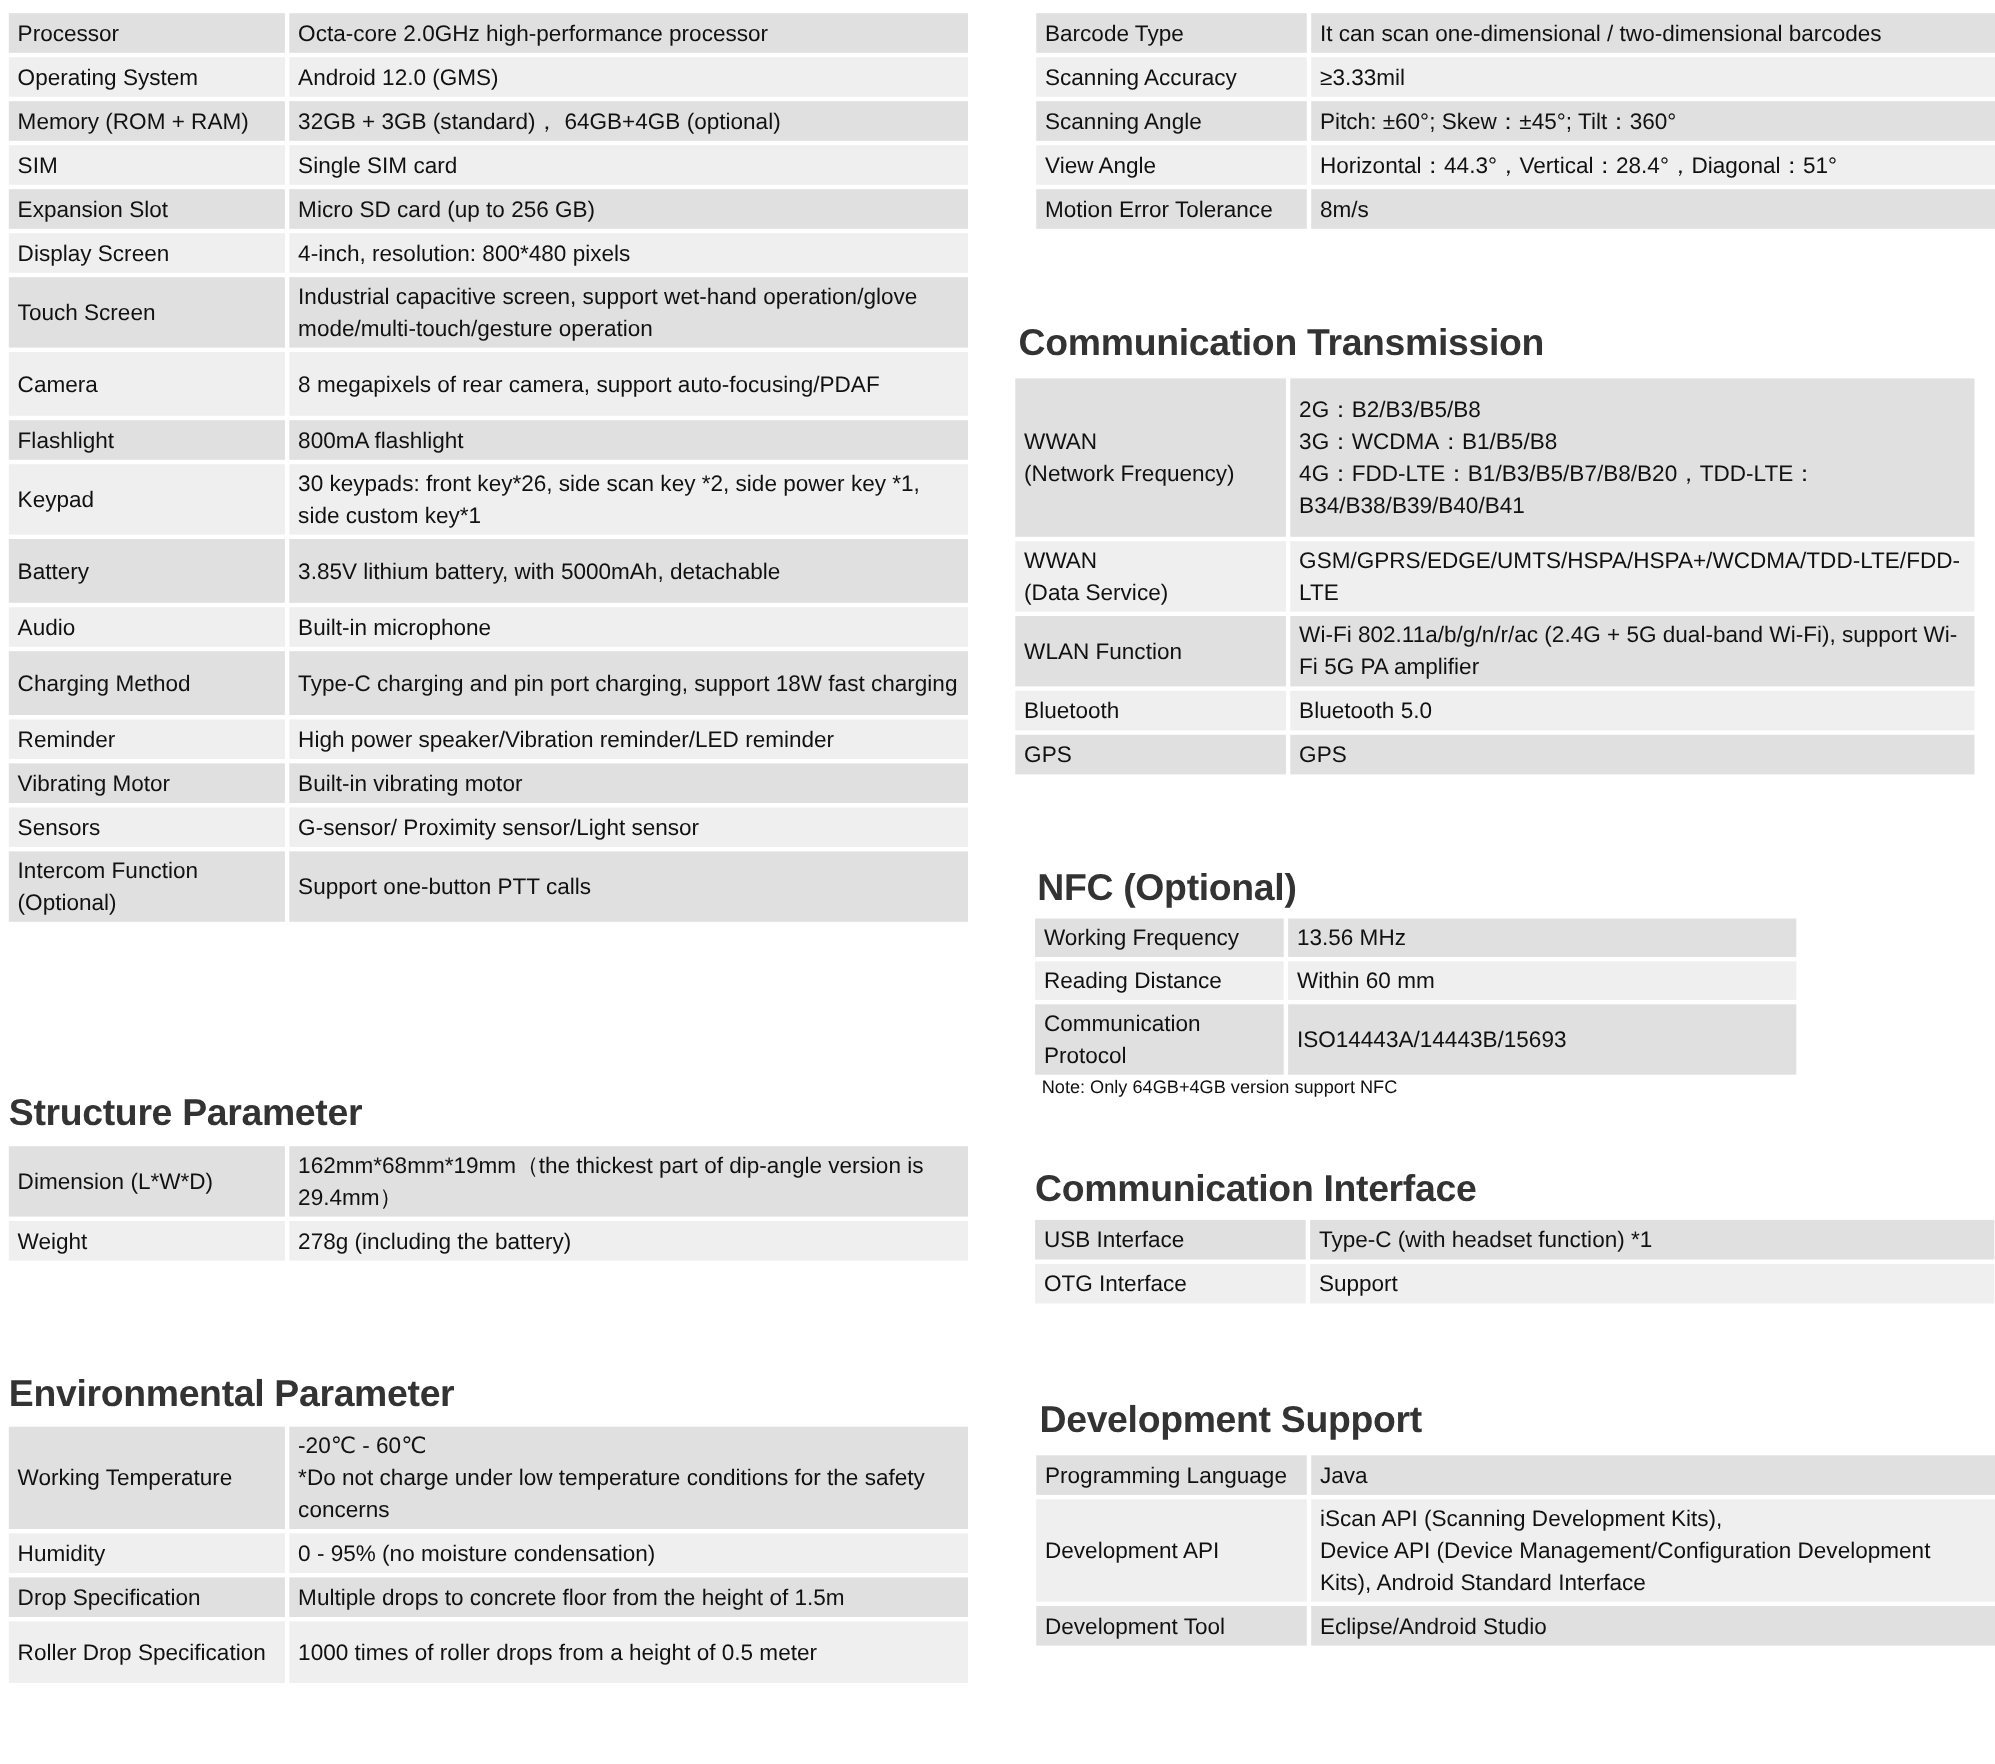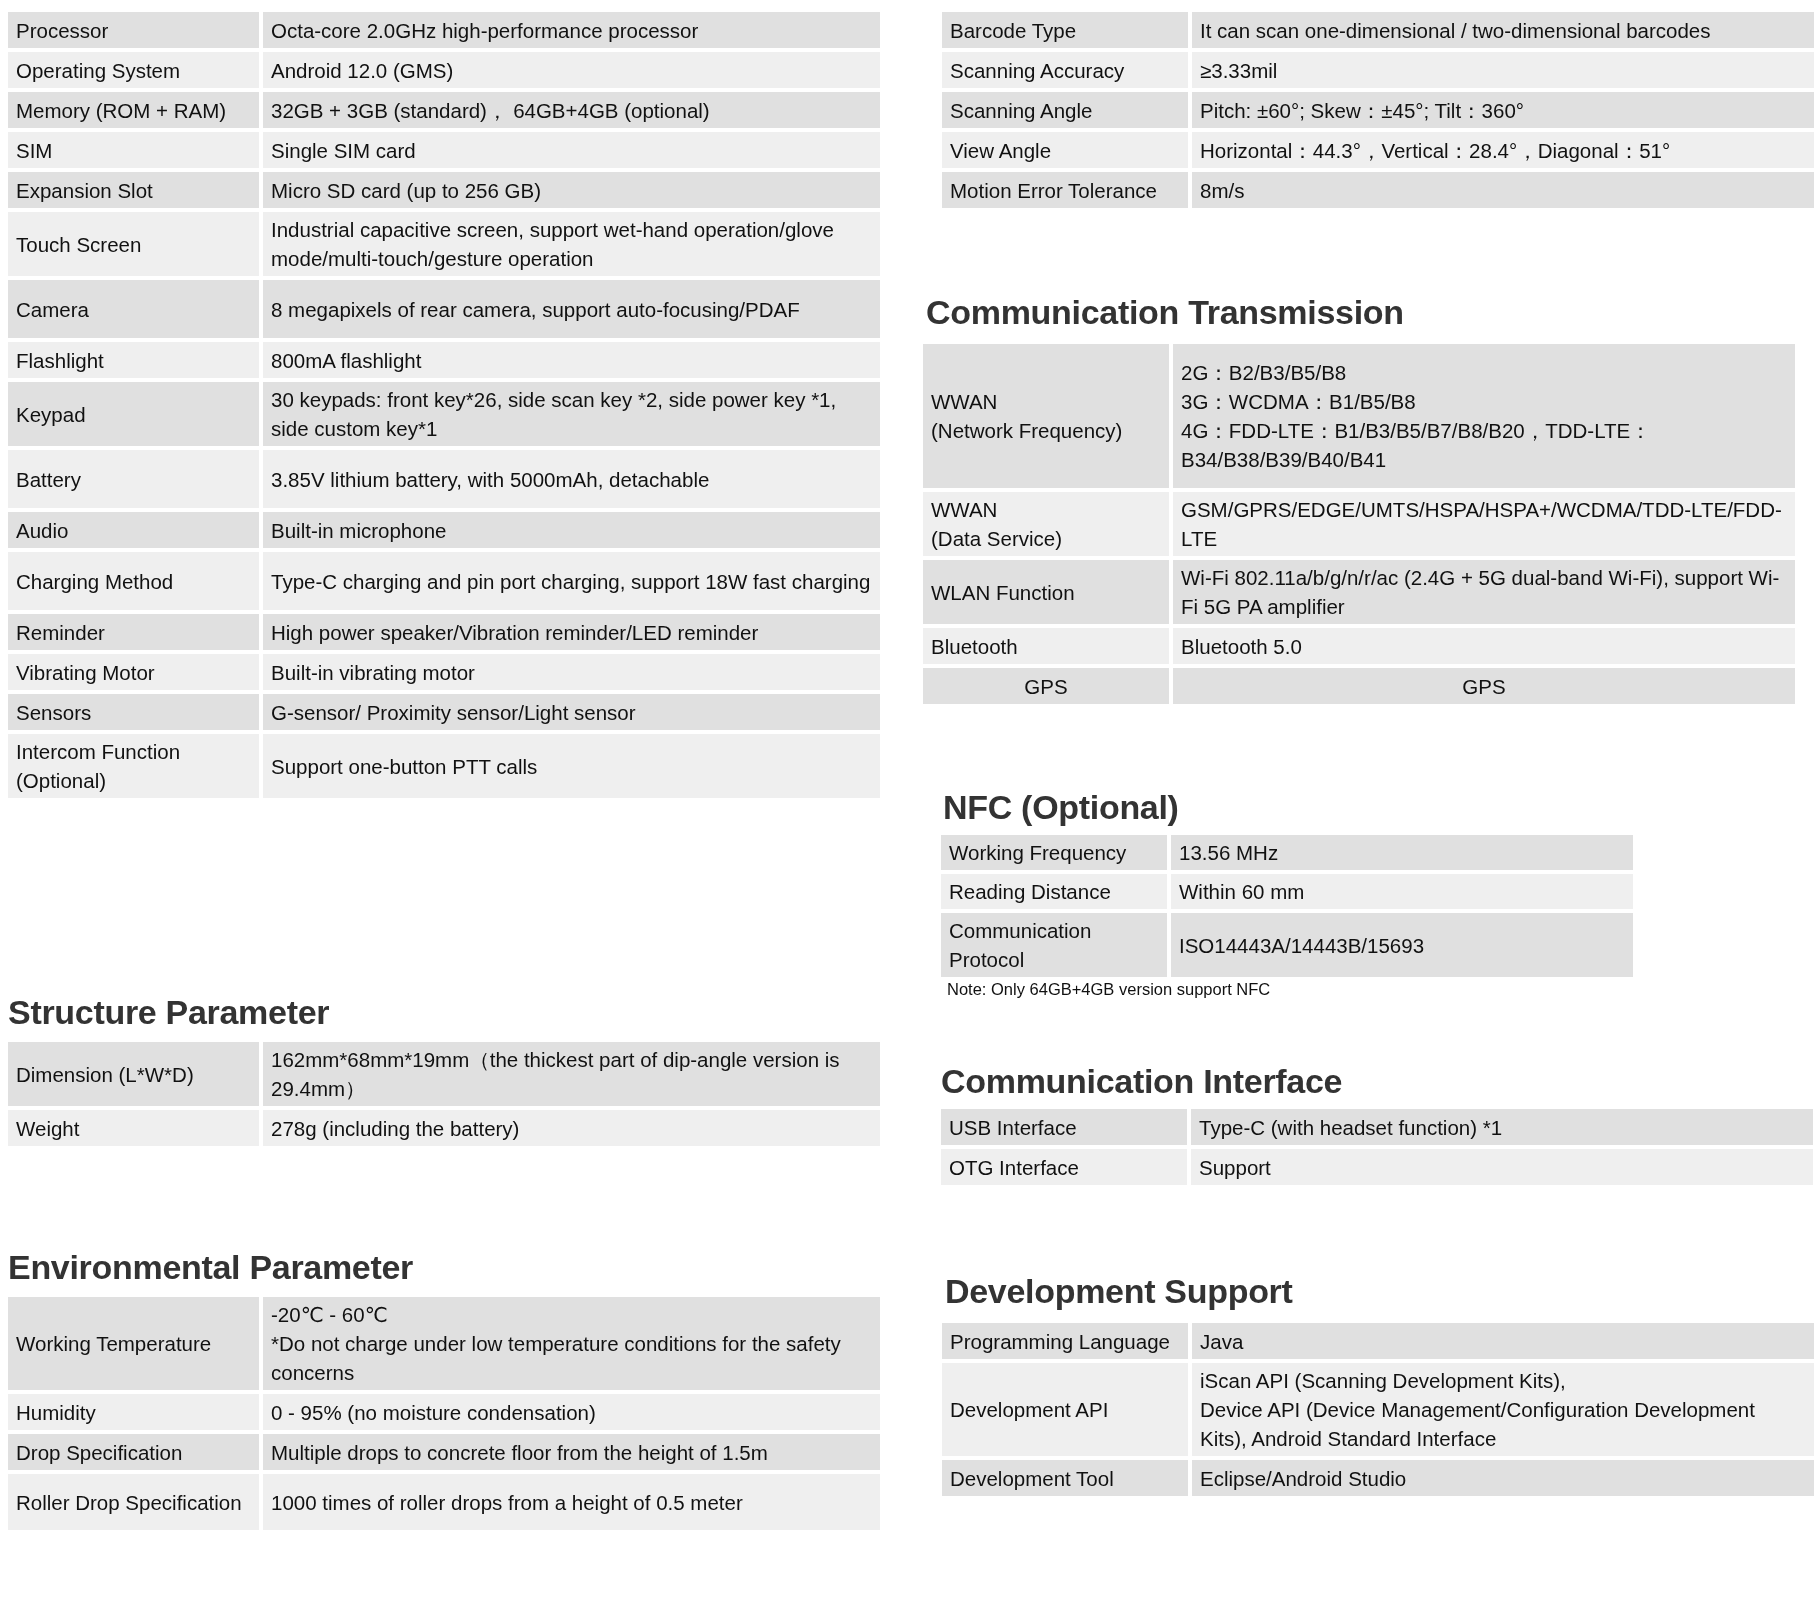--- a/index.html
+++ b/index.html
@@ -37,20 +37,24 @@
           <td class="val">32GB + 3GB (standard)， 64GB+4GB (optional)</td>
         </tr>
         <tr style="height: 36px;">
           <td class="val">SIM</td>
           <td class="val">Single SIM card</td>
         </tr>
         <tr style="height: 36px;">
           <td class="val">Expansion Slot</td>
           <td class="val">Micro SD card (up to 256 GB)</td>
         </tr>
+        <tr style="height: 36px;">
+          <td class="val">Display Screen</td>
+          <td class="val">4-inch, resolution: 800*480 pixels</td>
+        </tr>
         <tr style="height: 58px;">
           <td class="val">Touch Screen</td>
           <td class="val">Industrial capacitive screen, support wet-hand operation/glove mode/multi-touch/gesture operation</td>
         </tr>
         <tr style="height: 58px;">
           <td class="val">Camera</td>
           <td class="val">8 megapixels of rear camera, support auto-focusing/PDAF</td>
         </tr>
         <tr style="height: 36px;">
           <td class="val">Flashlight</td>
@@ -193,21 +197,21 @@
           <td class="val">GSM/GPRS/EDGE/UMTS/HSPA/HSPA+/WCDMA/TDD-LTE/FDD-LTE</td>
         </tr>
         <tr style="height: 64px; padding-left: 12px;">
           <td class="val">WLAN Function</td>
           <td class="val">Wi-Fi 802.11a/b/g/n/r/ac (2.4G + 5G dual-band Wi-Fi), support Wi-Fi 5G PA amplifier</td>
         </tr>
         <tr style="height: 36px;">
           <td class="val">Bluetooth</td>
           <td class="val">Bluetooth 5.0</td>
         </tr>
-        <tr style="height: 36px; text-align: center;">
+        <tr style="height: 36px;">
           <td class="val">GPS</td>
           <td class="val">GPS</td>
         </tr>
       </tbody>
   </table>
 </div>
 
 <div class="section" style="left:943px; top:788px; width:700px;">
   <h2 class="heading">NFC (Optional)</h2>
   <table class="spec-table" style="width:700px; margin-left:-6px; margin-top:4px;">

